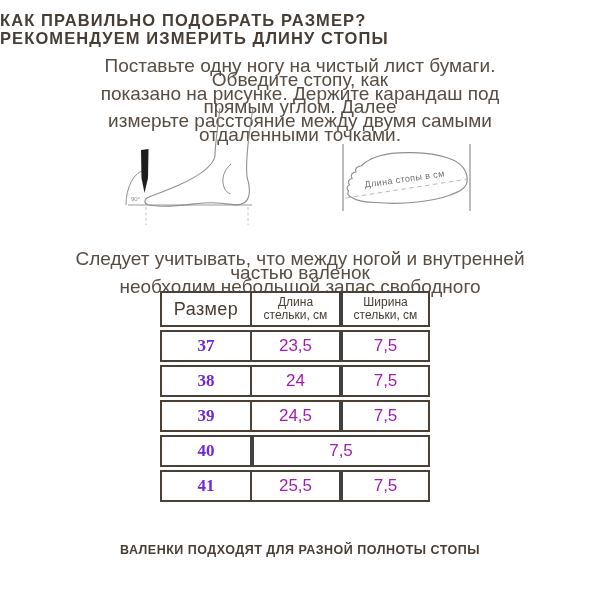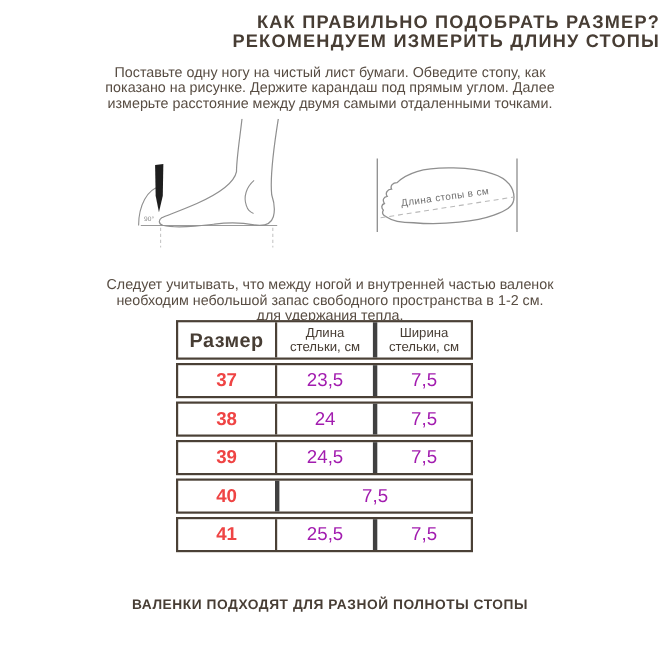--- a/index.html
+++ b/index.html
@@ -2,49 +2,49 @@
 <html><head>
 <meta charset="utf-8">
 <style>
   html,body{margin:0;padding:0;background:#ffffff;}
   .page{
     position:relative;width:600px;height:600px;margin:0 auto;background:#fff;
     font-family:"Liberation Sans",sans-serif;overflow:hidden;
   }
   .title{
     position:absolute;top:11px;left:0;width:600px;margin:0;
-    text-align:right;font-size:16.5px;line-height:18px;font-weight:bold;
+    text-align:left;font-size:16.5px;line-height:18px;font-weight:bold;
     letter-spacing:1.1px;color:#473d34;white-space:pre-line;
   }
   .para{
     position:absolute;left:70px;width:460px;margin:0;text-align:center;
-    font-size:13px;line-height:13.8px;color:#584d43;white-space:pre-line;
+    font-size:19px;line-height:13.8px;color:#584d43;white-space:pre-line;
   }
   .intro{top:59px;}
   .note{top:252px;}
   .illustrations{position:absolute;top:108px;left:0;width:600px;height:124px;}
   .illu-left{position:absolute;left:103px;top:0;width:235px;height:122px;}
   .illu-right{position:absolute;left:337px;top:30px;width:140px;height:82px;}
   .angle-label{font-size:6px;fill:#8a8a8a;font-family:"Liberation Sans",sans-serif;}
   .len-label{font-size:9px;fill:#6e6e6e;letter-spacing:0.4px;font-family:"Liberation Sans",sans-serif;}
 
   .size-table{position:absolute;top:291px;left:160px;width:270px;}
   .tr{display:flex;border:2px solid #4a4036;margin-bottom:3px;background:#fff;box-sizing:border-box;}
   .td{
     box-sizing:border-box;display:flex;flex-direction:column;align-items:center;justify-content:center;
     color:#473d34;text-align:center;
   }
   .col-size{width:88px;}
   .col-len{width:89px;border-left:2px solid #4a4036;}
   .col-wid{flex:1;border-left:4px solid #404040;}
   .tr.head .td{height:32px;}
-  .tr.head .col-size{font-weight:bold;font-size:18px;letter-spacing:0.4px;}
+  .tr.head .col-size{font-weight:normal;font-size:18px;letter-spacing:0.4px;}
   .tr.head .col-len,.tr.head .col-wid{font-size:12px;line-height:13.5px;padding:0 6px;}
   .tr.data .td{height:28px;font-size:17px;color:#a21caf;}
-  .tr.data .col-size{font-weight:bold;color:#ef4444;}
+  .tr.data .col-size{font-weight:bold;color:#6d28d9;font-family:Liberation Serif, serif;}
 
   .footer{
     position:absolute;top:543px;left:0;width:600px;text-align:center;
     font-size:12.5px;font-weight:bold;letter-spacing:0.5px;color:#473d34;
   }
 </style>
 </head>
 <body>
 
 <div class="page">

